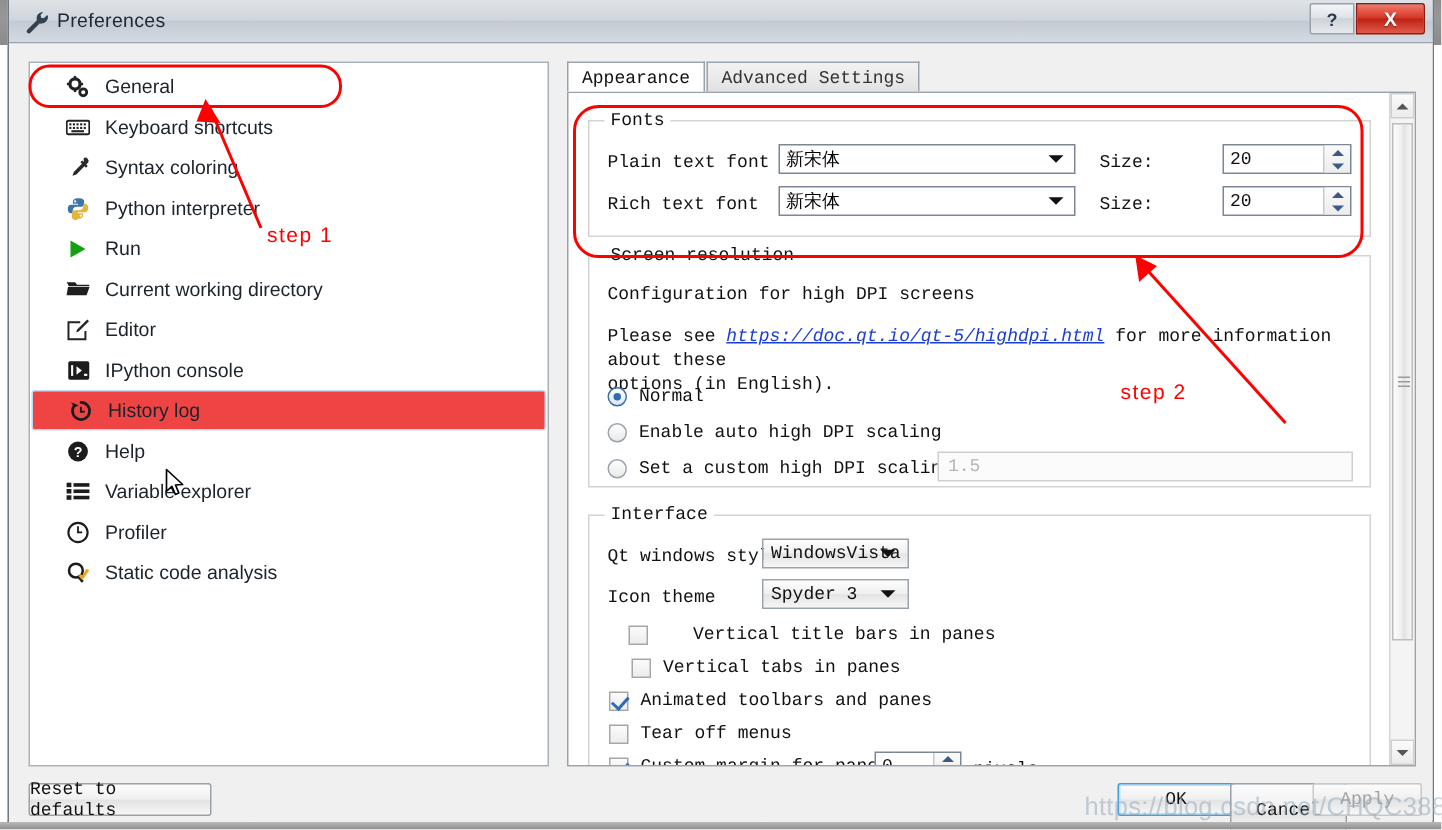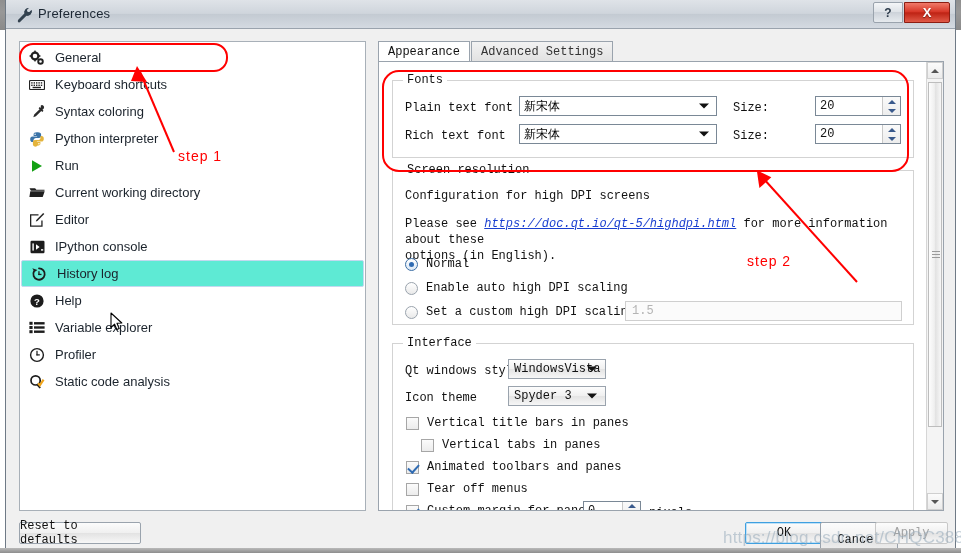--- a/index.html
+++ b/index.html
@@ -106,26 +106,26 @@
     width: 347px; height: 470px;
     background: #ffffff;
     border: 1px solid #a8b0b8;
     box-sizing: border-box;
     overflow: hidden;
   }
   .side-item {
     position: relative;
     height: 27px;
     display: flex; align-items: center;
-    padding-left: 7px;
+    padding-left: 22px;
     font-size: 13px; color: #1b232c;
     box-sizing: border-box;
   }
   .side-item.sel {
-    background: #5eead4;
+    background: #ef4444;
     border: 1px solid #c3d9ef;
     border-radius: 2px;
     margin: 0 1px;
   }
   .side-ico {
     width: 20px; height: 18px;
     margin-right: 8px;
     display: flex; align-items: center; justify-content: center;
     flex: 0 0 20px;
   }
@@ -625,21 +625,21 @@
               <span>WindowsVista</span>
               <span class="carrow"></span>
             </div>
 
             <span class="lbl mono" style="left:12px; top:47px;">Icon theme</span>
             <div class="combo3d" style="left:115px; top:42px; width:98px; height:20px;">
               <span>Spyder 3</span>
               <span class="carrow"></span>
             </div>
 
-            <div class="check-row" style="left:13px; top:72px;">
+            <div class="check-row" style="left:26px; top:72px;gap:22px;">
               <span class="cbox"></span>
               <span class="mono">Vertical title bars in panes</span>
             </div>
             <div class="check-row" style="left:28px; top:94px;">
               <span class="cbox"></span>
               <span class="mono">Vertical tabs in panes</span>
             </div>
             <div class="check-row" style="left:13px; top:116px;">
               <span class="cbox on"></span>
               <span class="mono">Animated toolbars and panes</span>

